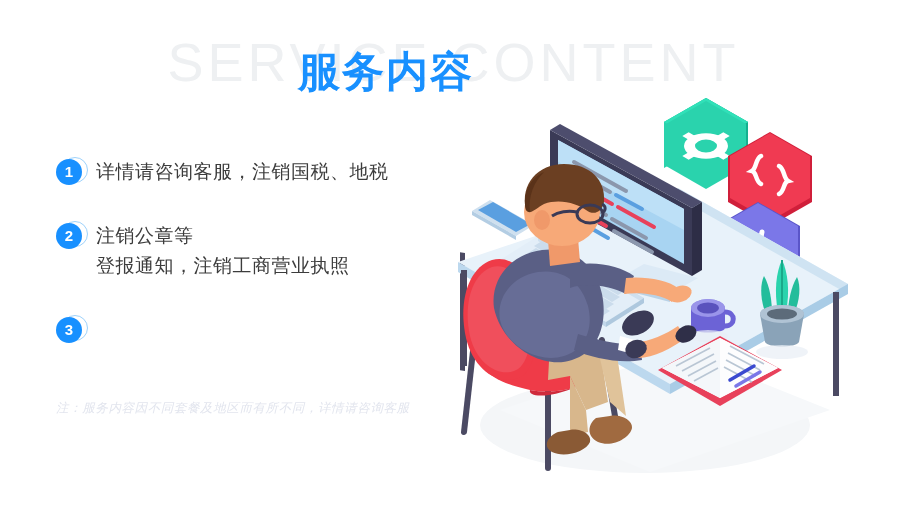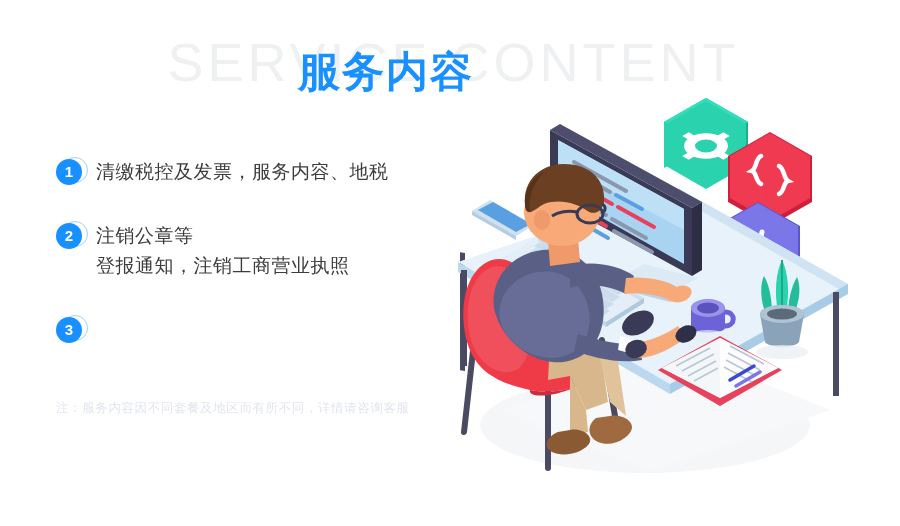--- a/index.html
+++ b/index.html
@@ -110,20 +110,21 @@
     white-space: nowrap;
   }
   #footnote {
     position: absolute;
     left: 56px;
     top: 400px;
     font-size: 12.5px;
     color: #e2e5ee;
     letter-spacing: 0.6px;
     white-space: nowrap;
+    font-style: italic;
   }
 
   
   #illustration {
     position: absolute;
     left: 430px;
     top: 80px;
     width: 470px;
     height: 430px;
   }
@@ -140,21 +141,21 @@
   </div>
 
   <div id="service-list">
 
     <div class="service-item">
       <div class="badge-wrap">
         <div class="badge-ring"></div>
         <div class="badge">1</div>
       </div>
       <div class="item-lines">
-        <div class="item-line">清缴税控及发票，服务内容、地税</div>
+        <div class="item-line">详情请咨询客服，注销国税、地税</div>
       </div>
     </div>
 
     <div class="service-item">
       <div class="badge-wrap">
         <div class="badge-ring"></div>
         <div class="badge">2</div>
       </div>
       <div class="item-lines">
         <div class="item-line">注销公章等</div>

